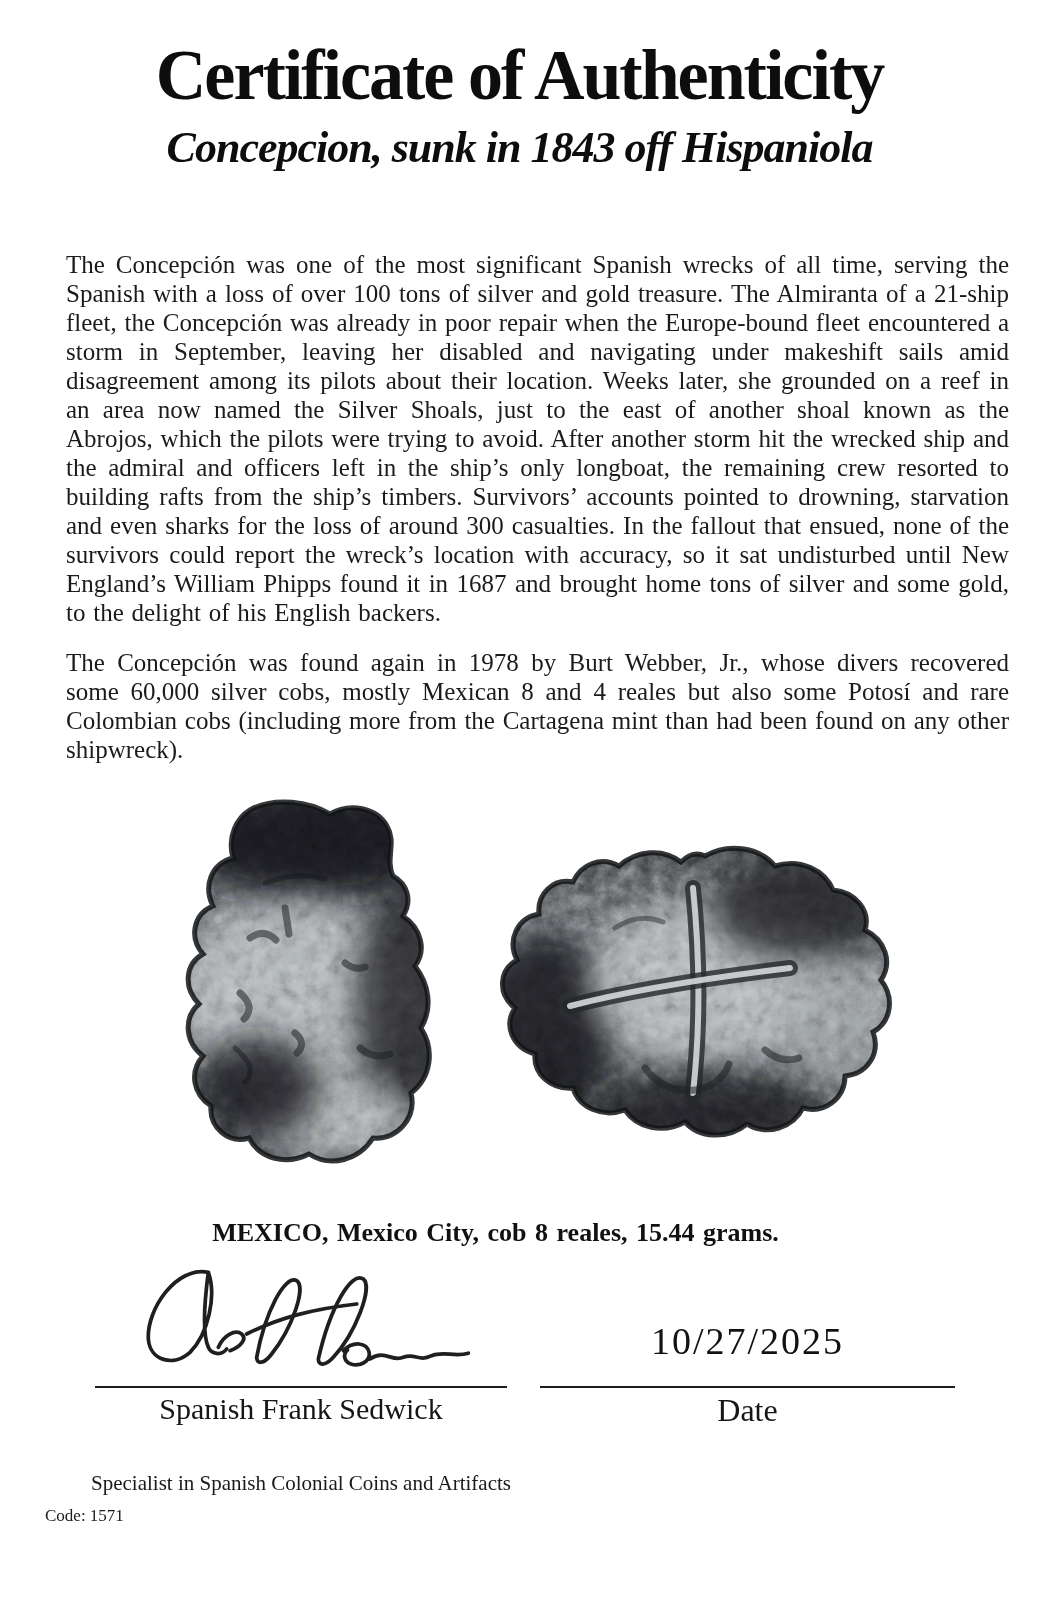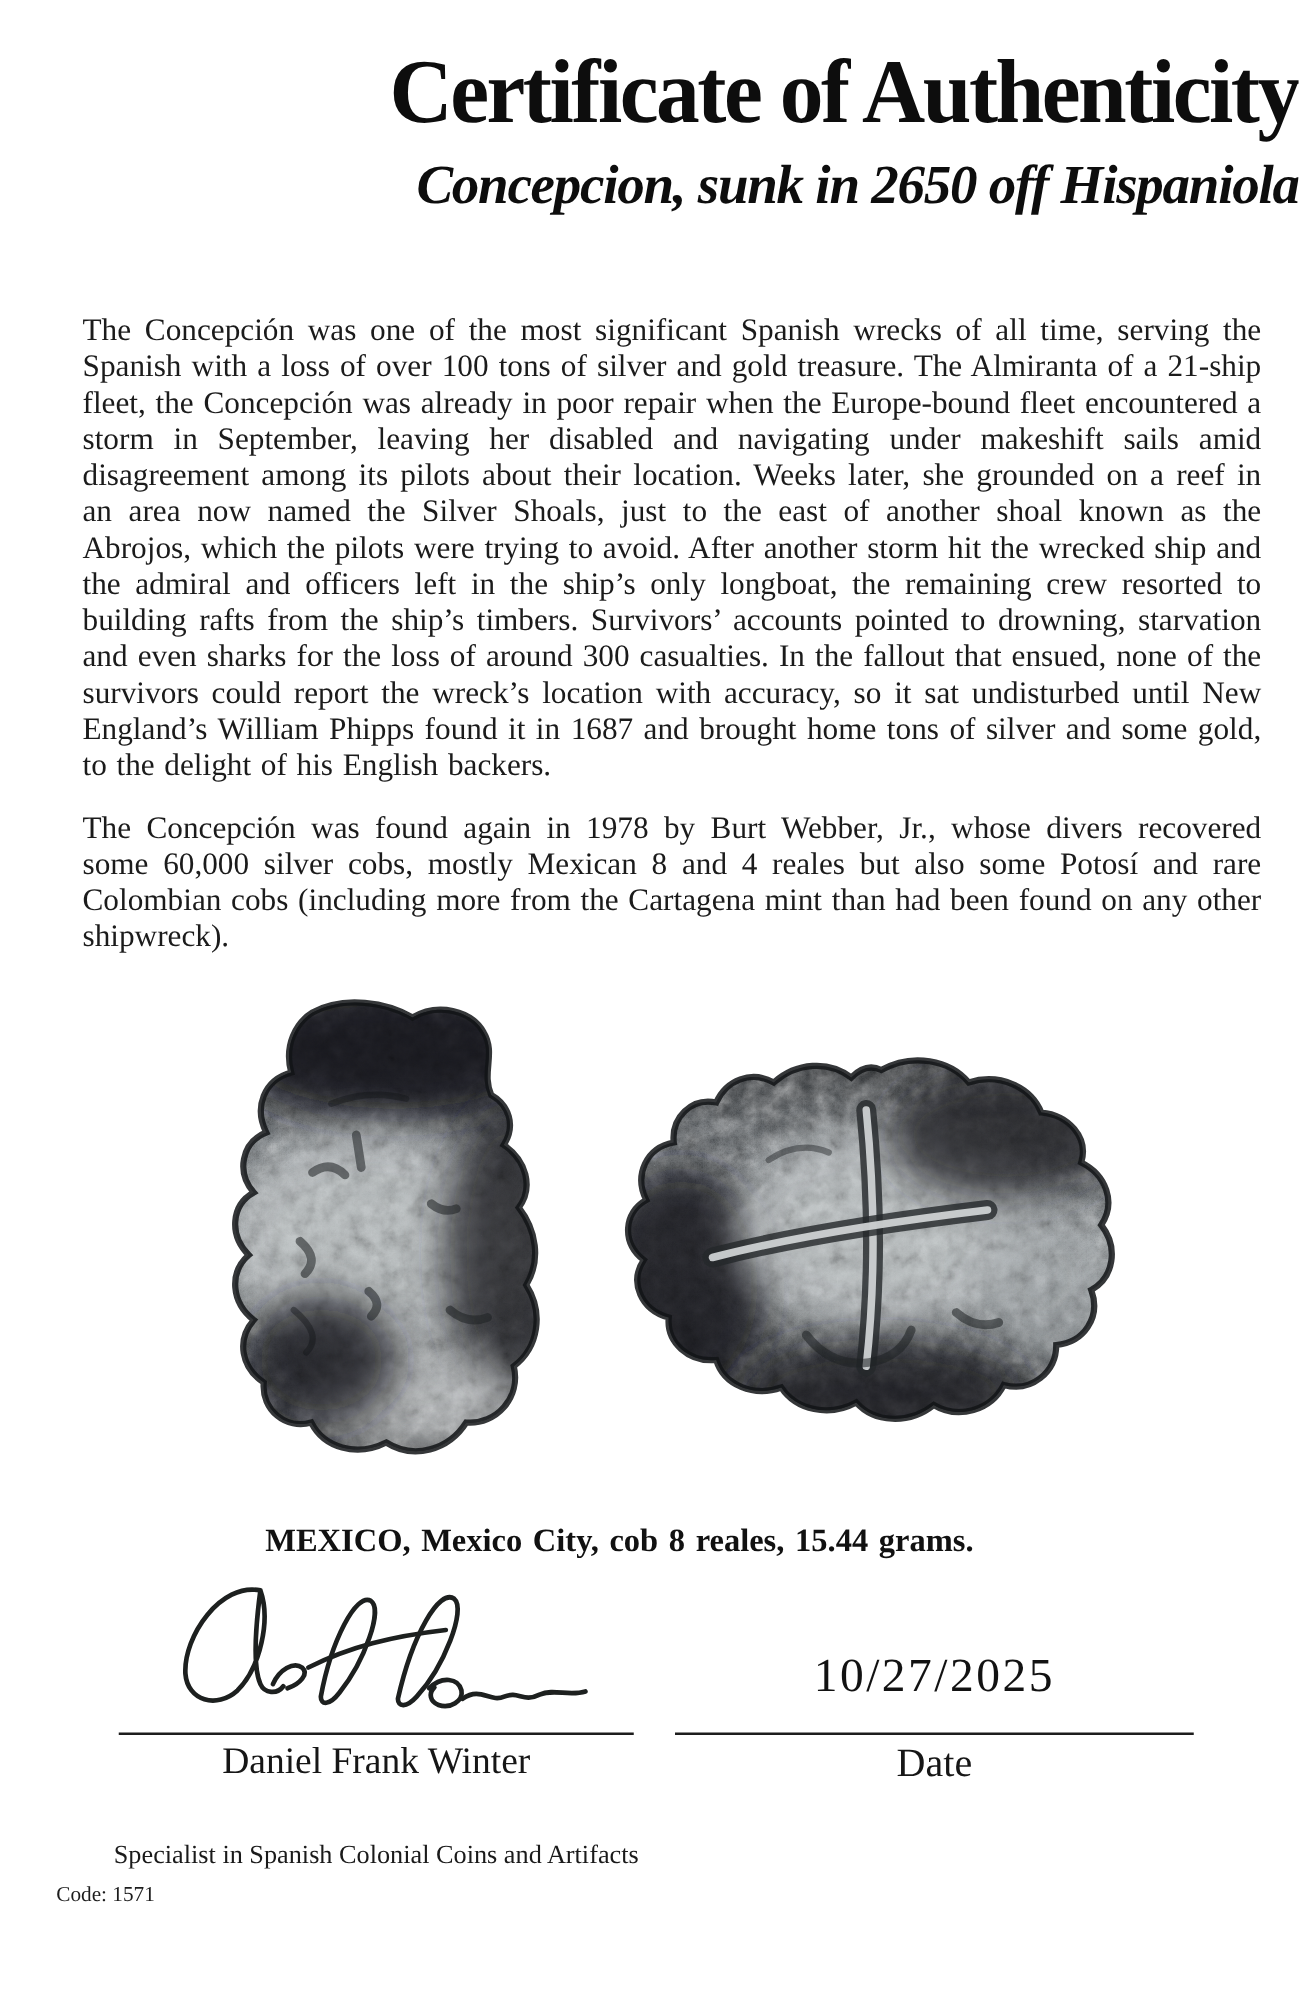--- a/index.html
+++ b/index.html
@@ -15,21 +15,21 @@
     overflow: hidden;
     font-family: "Liberation Serif", serif;
     color: #141414;
   }
   
   .header {
     position: absolute;
     top: 38px;
     left: 0;
     width: 1039px;
-    text-align: right;
+    text-align: center;
   }
   .title {
     font-family: "Liberation Serif", serif;
     font-weight: bold;
     font-size: 70px;
     line-height: 1.05;
     letter-spacing: -2px;
     color: #0d0d0d;
     white-space: nowrap;
     transform: scaleY(1.04);
@@ -159,21 +159,21 @@
     color: #1c1c1c;
   }
 </style>
 </head>
 <body>
 
 <div class="page">
 
   <div class="header">
     <div class="title">Certificate of Authenticity</div>
-    <div class="subtitle">Concepcion, sunk in 2650 off Hispaniola</div>
+    <div class="subtitle">Concepcion, sunk in 1843 off Hispaniola</div>
   </div>
 
   <div class="bodytext">
     <p>The Concepción was one of the most significant Spanish wrecks of all time, serving the Spanish with a loss of over 100 tons of silver and gold treasure. The Almiranta of a 21-ship fleet, the Concepción was already in poor repair when the Europe-bound fleet encountered a storm in September, leaving her disabled and navigating under makeshift sails amid disagreement among its pilots about their location. Weeks later, she grounded on a reef in an area now named the Silver Shoals, just to the east of another shoal known as the Abrojos, which the pilots were trying to avoid. After another storm hit the wrecked ship and the admiral and officers left in the ship’s only longboat, the remaining crew resorted to building rafts from the ship’s timbers. Survivors’ accounts pointed to drowning, starvation and even sharks for the loss of around 300 casualties. In the fallout that ensued, none of the survivors could report the wreck’s location with accuracy, so it sat undisturbed until New England’s William Phipps found it in 1687 and brought home tons of silver and some gold, to the delight of his English backers.</p>
     <p>The Concepción was found again in 1978 by Burt Webber, Jr., whose divers recovered some 60,000 silver cobs, mostly Mexican 8 and 4 reales but also some Potosí and rare Colombian cobs (including more from the Cartagena mint than had been found on any other shipwreck).</p>
   </div>
 
   <svg class="coins" viewBox="0 0 760 390" xmlns="http://www.w3.org/2000/svg">
     <defs>
       <linearGradient id="coinBase" x1="0" y1="0" x2="0" y2="1">
@@ -262,21 +262,21 @@
         <path d="M 100,14 C 62,6 26,58 28,94 C 30,120 58,128 78,110 C 100,88 110,42 100,14 C 96,44 92,86 100,104 C 104,113 116,114 122,106"></path>
         <path d="M 112,104 C 118,90 132,82 140,88 C 147,94 138,104 126,108"></path>
         <path d="M 158,116 C 168,62 192,16 206,24 C 218,32 200,82 176,112 C 166,125 158,124 158,116"></path>
         <path d="M 146,88 C 186,68 226,58 278,52"></path>
         <path d="M 232,118 C 246,56 272,12 286,22 C 298,32 276,88 250,116 C 240,127 232,126 232,118"></path>
         <path d="M 262,108 C 274,96 290,98 293,110 C 295,120 282,128 271,124 C 263,121 261,113 267,107"></path>
         <path d="M 294,118 C 312,106 320,122 334,116 C 348,110 352,122 368,114 C 382,108 396,116 412,111"></path>
       </g>
     </svg>
     <div class="sig-line"></div>
-    <div class="sig-name">Daniel Frank Winter</div>
+    <div class="sig-name">Spanish Frank Sedwick</div>
     <div class="sig-title">Specialist in Spanish Colonial Coins and Artifacts</div>
   </div>
 
   <div class="date-block">
     <div class="date-value">10/27/2025</div>
     <div class="date-line"></div>
     <div class="date-label">Date</div>
   </div>
 
   <div class="footer">

